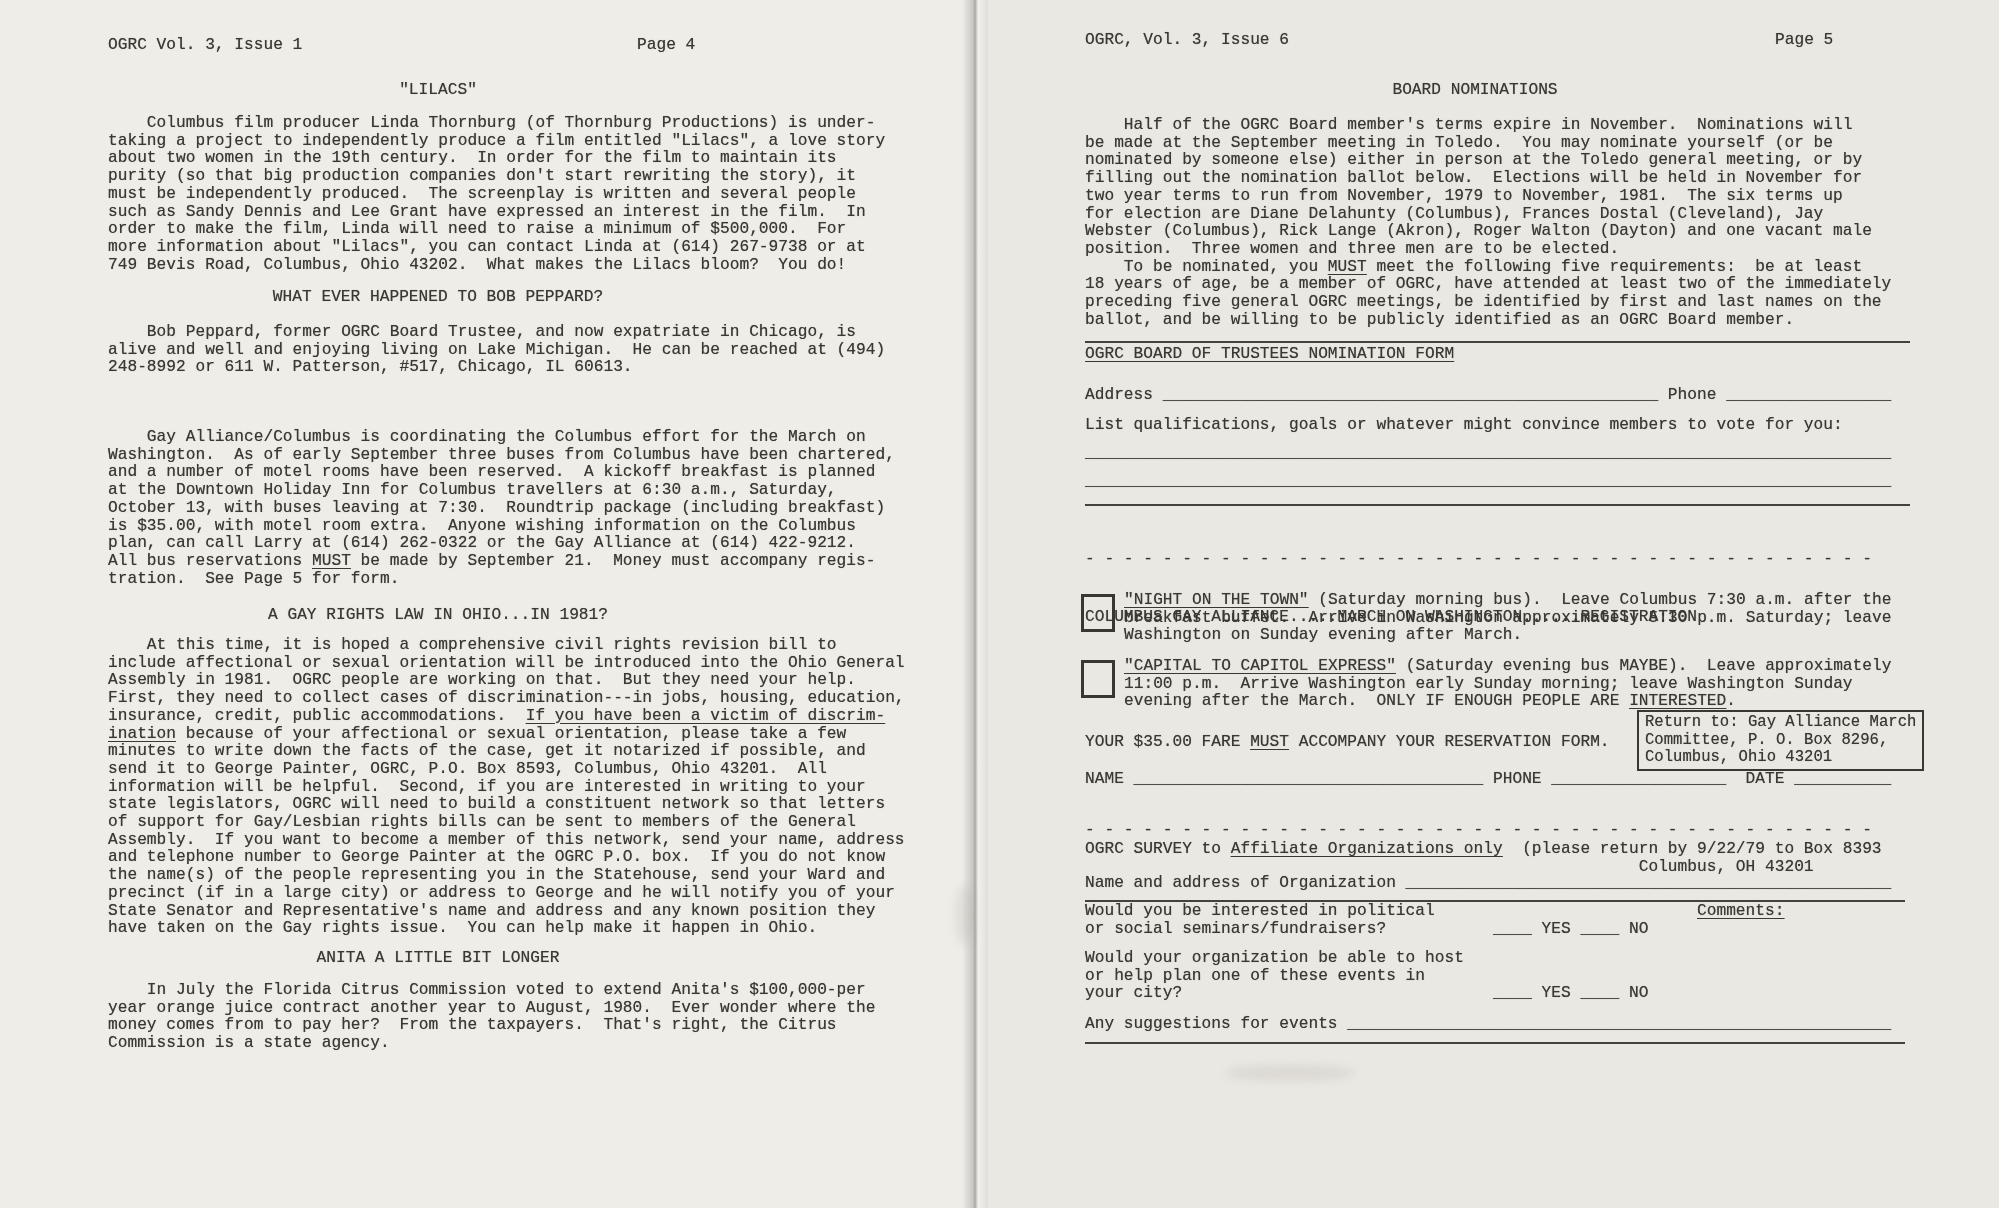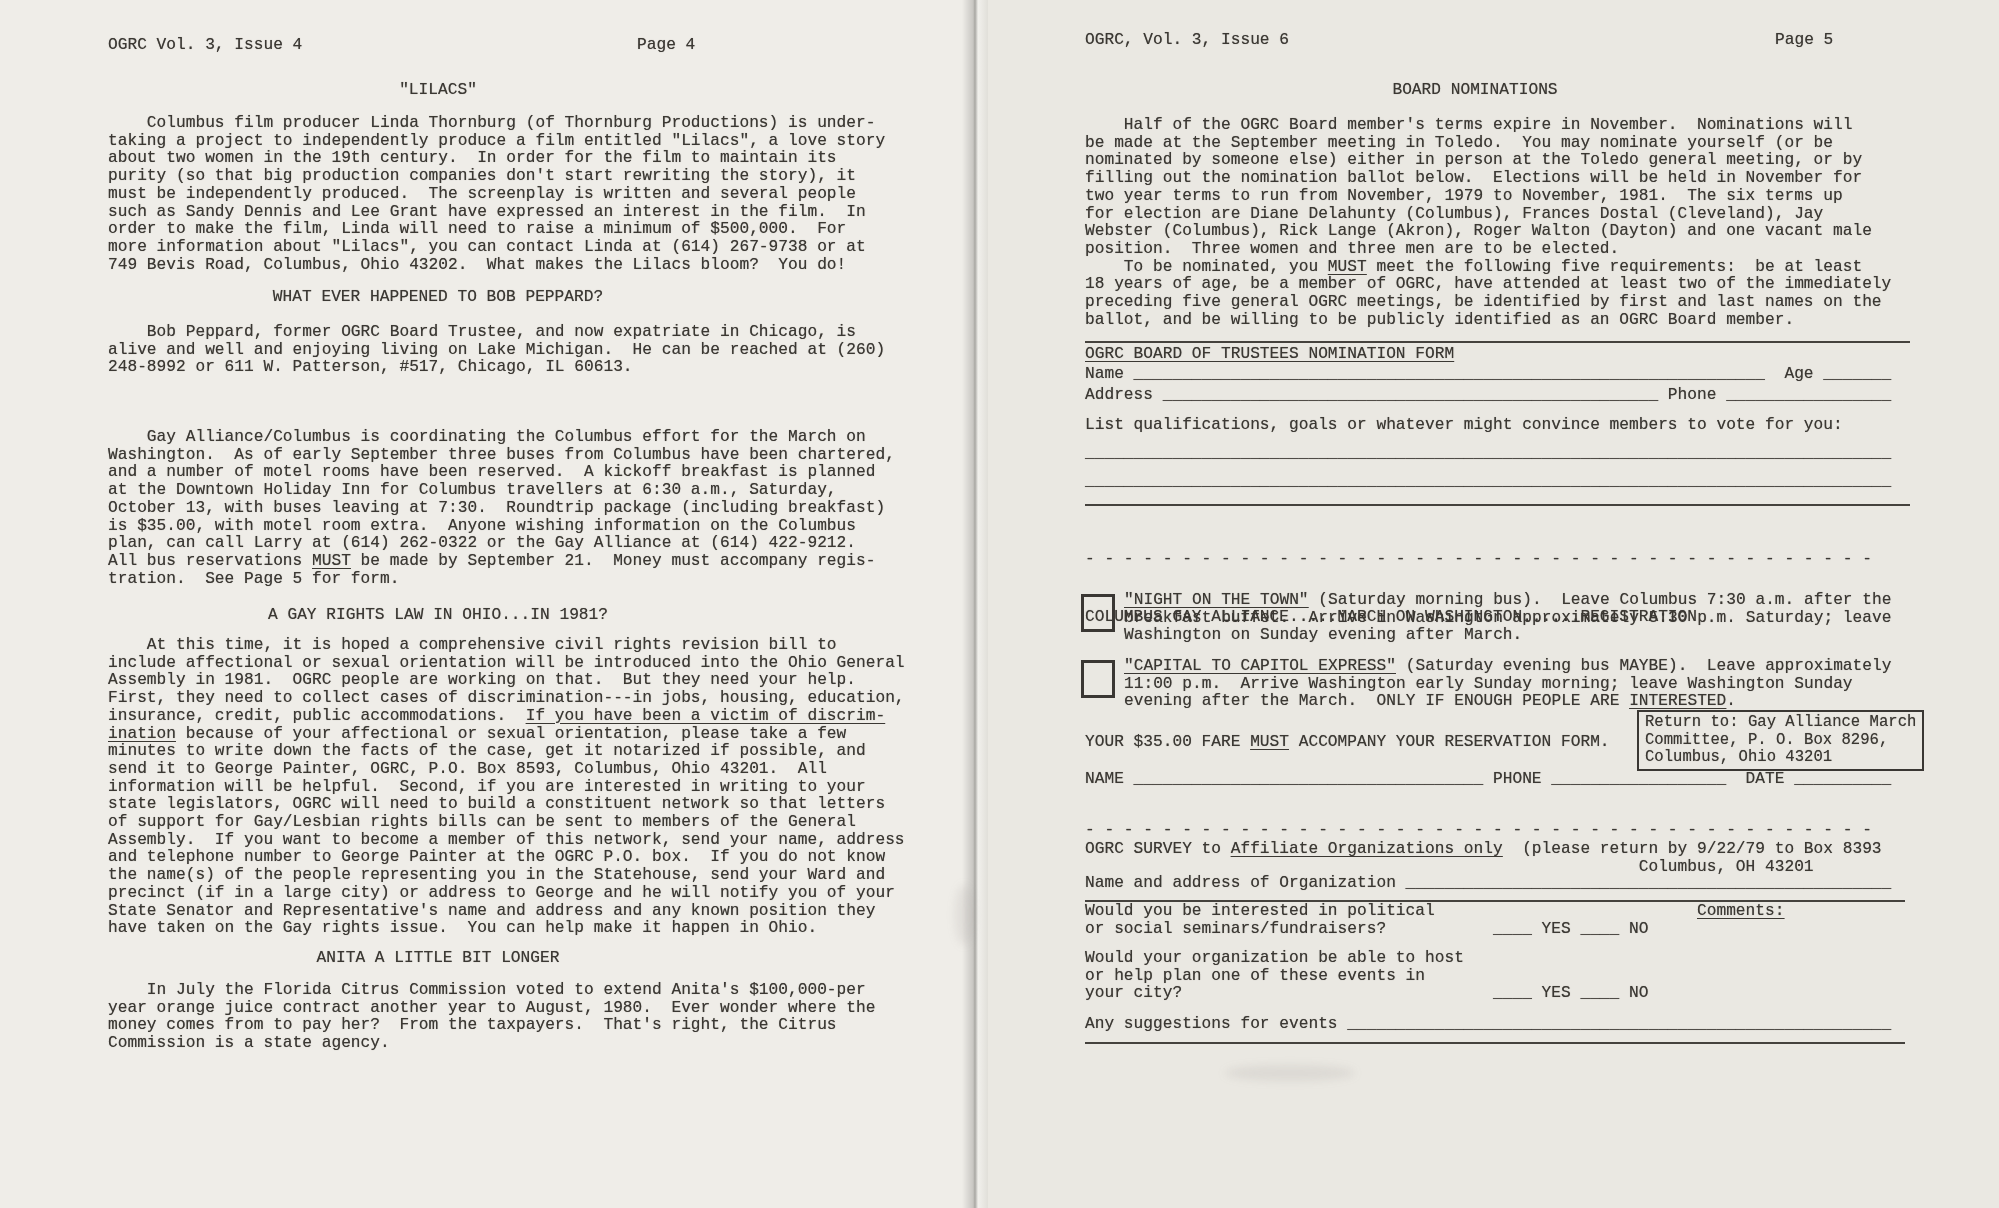--- a/index.html
+++ b/index.html
@@ -88,37 +88,37 @@
 <body>
 
 <div id="scan">
   <div id="page-left-bg" class="page-bg"></div>
   <div id="page-right-bg" class="page-bg"></div>
   <div id="fold"></div>
   <div class="smudge" style="left:1225px; top:1065px; width:130px; height:16px;"></div>
   <div class="smudge" style="left:955px; top:885px; width:18px; height:60px;"></div>
 
   <div id="left-page" class="page">
-    <div class="blk" id="l-issue">OGRC Vol. 3, Issue 4</div>
+    <div class="blk" id="l-issue">OGRC Vol. 3, Issue 1</div>
     <div class="blk" id="l-pagenum">Page 4</div>
 
     <div class="blk heading" id="l-h1">"LILACS"</div>
     <div class="blk" id="l-p1">    Columbus film producer Linda Thornburg (of Thornburg Productions) is under-
 taking a project to independently produce a film entitled "Lilacs", a love story
 about two women in the 19th century.  In order for the film to maintain its
 purity (so that big production companies don't start rewriting the story), it
 must be independently produced.  The screenplay is written and several people
 such as Sandy Dennis and Lee Grant have expressed an interest in the film.  In
 order to make the film, Linda will need to raise a minimum of $500,000.  For
 more information about "Lilacs", you can contact Linda at (614) 267-9738 or at
 749 Bevis Road, Columbus, Ohio 43202.  What makes the Lilacs bloom?  You do!</div>
 
     <div class="blk heading" id="l-h2">WHAT EVER HAPPENED TO BOB PEPPARD?</div>
     <div class="blk" id="l-p2">    Bob Peppard, former OGRC Board Trustee, and now expatriate in Chicago, is
-alive and well and enjoying living on Lake Michigan.  He can be reached at (260)
+alive and well and enjoying living on Lake Michigan.  He can be reached at (494)
 248-8992 or 611 W. Patterson, #517, Chicago, IL 60613.</div>
 
     <div class="blk" id="l-p3">    Gay Alliance/Columbus is coordinating the Columbus effort for the March on
 Washington.  As of early September three buses from Columbus have been chartered,
 and a number of motel rooms have been reserved.  A kickoff breakfast is planned
 at the Downtown Holiday Inn for Columbus travellers at 6:30 a.m., Saturday,
 October 13, with buses leaving at 7:30.  Roundtrip package (including breakfast)
 is $35.00, with motel room extra.  Anyone wishing information on the Columbus
 plan, can call Larry at (614) 262-0322 or the Gay Alliance at (614) 422-9212.
 All bus reservations <u>MUST</u> be made by September 21.  Money must accompany regis-
@@ -163,21 +163,20 @@
 for election are Diane Delahunty (Columbus), Frances Dostal (Cleveland), Jay
 Webster (Columbus), Rick Lange (Akron), Roger Walton (Dayton) and one vacant male
 position.  Three women and three men are to be elected.
     To be nominated, you <u>MUST</u> meet the following five requirements:  be at least
 18 years of age, be a member of OGRC, have attended at least two of the immediately
 preceding five general OGRC meetings, be identified by first and last names on the
 ballot, and be willing to be publicly identified as an OGRC Board member.</div>
 
     <div class="rule" id="r-rule1"></div>
     <div class="blk" id="r-formhead"><u>OGRC BOARD OF TRUSTEES NOMINATION FORM</u></div>
-    <div class="blk" id="r-name">Name _________________________________________________________________  Age _______</div>
     <div class="blk" id="r-address">Address ___________________________________________________ Phone _________________</div>
     <div class="blk" id="r-listq">List qualifications, goals or whatever might convince members to vote for you:</div>
     <div class="blk" id="r-blank1">___________________________________________________________________________________</div>
     <div class="blk" id="r-blank2">___________________________________________________________________________________</div>
     <div class="rule" id="r-rule2"></div>
 
     <div class="blk" id="r-dashed1">- - - - - - - - - - - - - - - - - - - - - - - - - - - - - - - - - - - - - - - - -</div>
 
     <div class="blk" id="r-alliance">COLUMBUS GAY ALLIANCE.....MARCH ON WASHINGTON......REGISTRATION</div>
 

